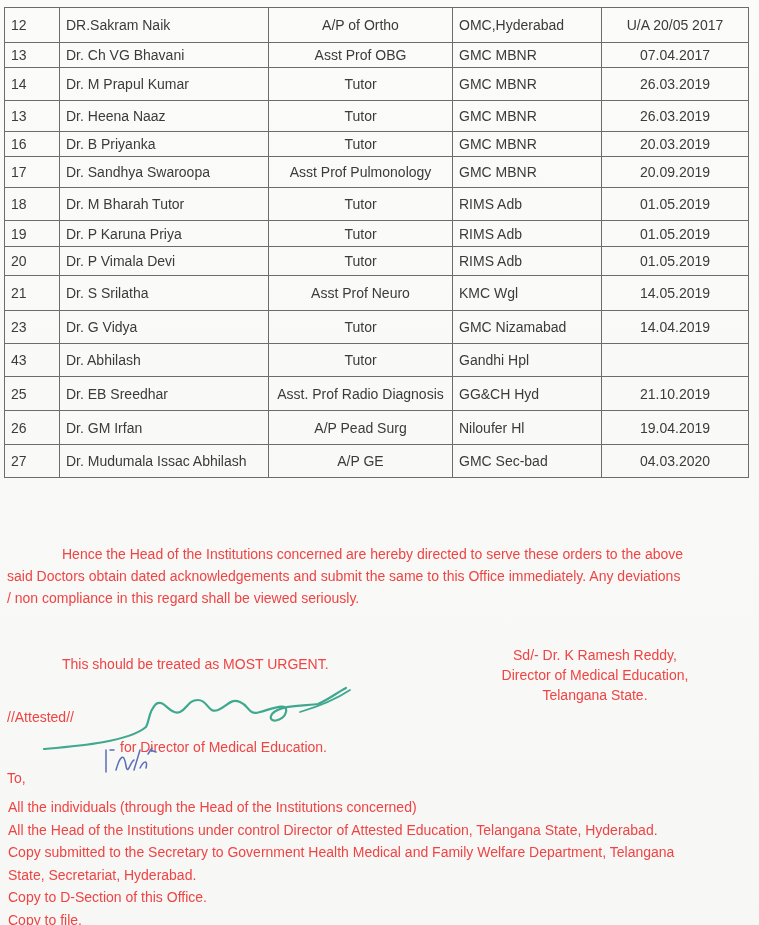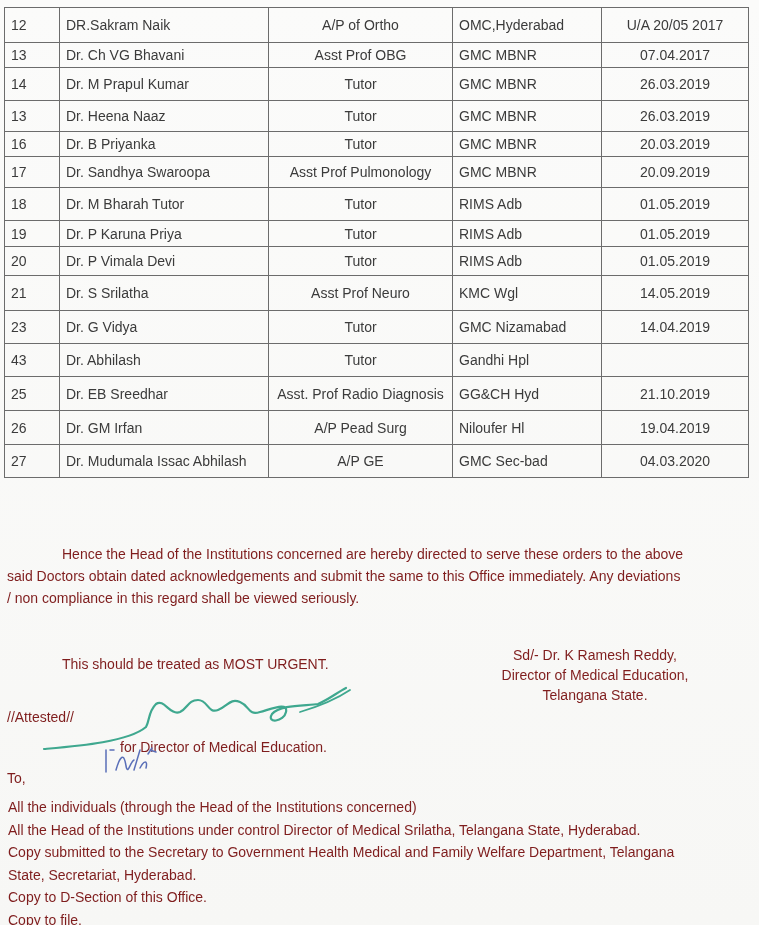--- a/index.html
+++ b/index.html
@@ -38,21 +38,21 @@
   td.c-sno { width: 42px; }
   td.c-name { width: 196px; text-align: left; padding-left: 9px; }
   td.c-desig { width: 171px; text-align: center; }
   td.c-inst { width: 136px; text-align: left; }
   td.c-date { text-align: center; }
 
   .text-block {
     position: absolute;
     font-size: 14px;
     line-height: 22px;
-    color: #7f1d1d;
+    color: #ef4444;
   }
   .para {
     left: 7px;
     top: 543px;
     width: 745px;
   }
   .para .indent { padding-left: 55px; }
   .para .urgent { padding-left: 55px; display: block; margin-top: 44px; }
   .sig-block {
     left: 475px;
@@ -232,18 +232,18 @@
 <div class="text-block for-dme">for Director of Medical Education.</div>
 
 <svg class="initials-svg" viewBox="0 0 60 40">
   <path d="M6 8 L6 30 M10 8 L14 8 M16 28 C 20 14, 24 10, 26 24 C 28 34, 30 20, 34 18 M34 28 L40 8 M40 26 C 44 18, 48 18, 46 26 M48 12 L52 6 M50 8 L56 10" fill="none" stroke="#5a6fb8" stroke-width="1.5" stroke-linecap="round"></path>
 </svg>
 
 <div class="text-block to-label">To,</div>
 
 <div class="text-block copy-list">
   <div>All the individuals (through the Head of the Institutions concerned)</div>
-  <div>All the Head of the Institutions under control Director of Medical Srilatha, Telangana State, Hyderabad.</div>
+  <div>All the Head of the Institutions under control Director of Attested Education, Telangana State, Hyderabad.</div>
   <div>Copy submitted to the Secretary to Government Health Medical and Family Welfare Department, Telangana</div>
   <div>State, Secretariat, Hyderabad.</div>
   <div>Copy to D-Section of this Office.</div>
   <div>Copy to file.</div>
 </div>
 
 </body></html>

